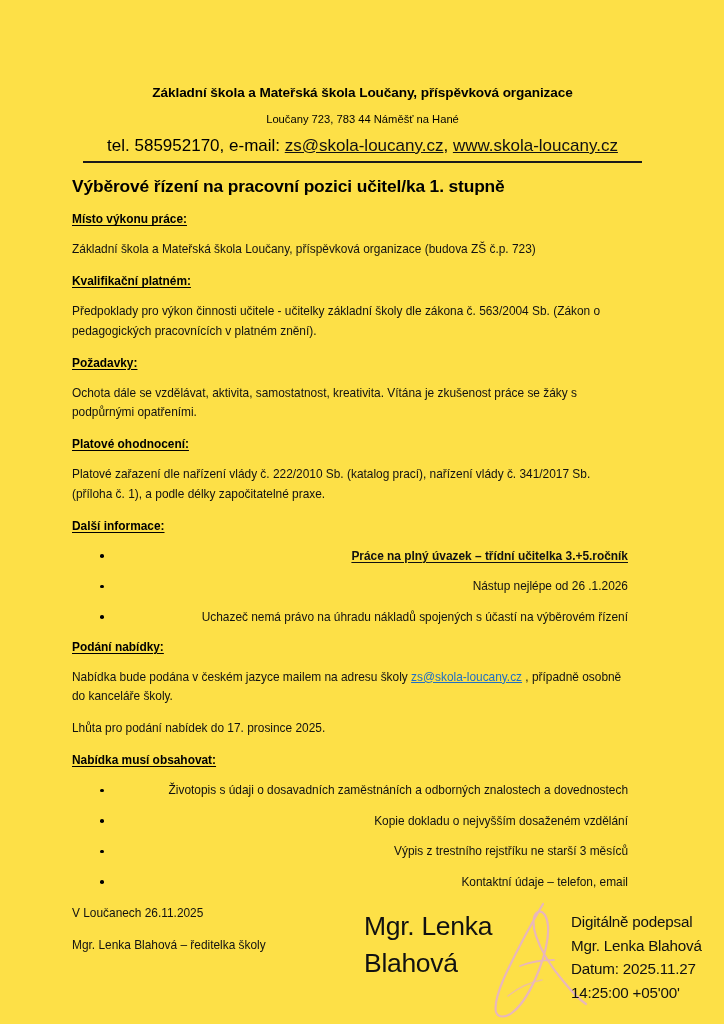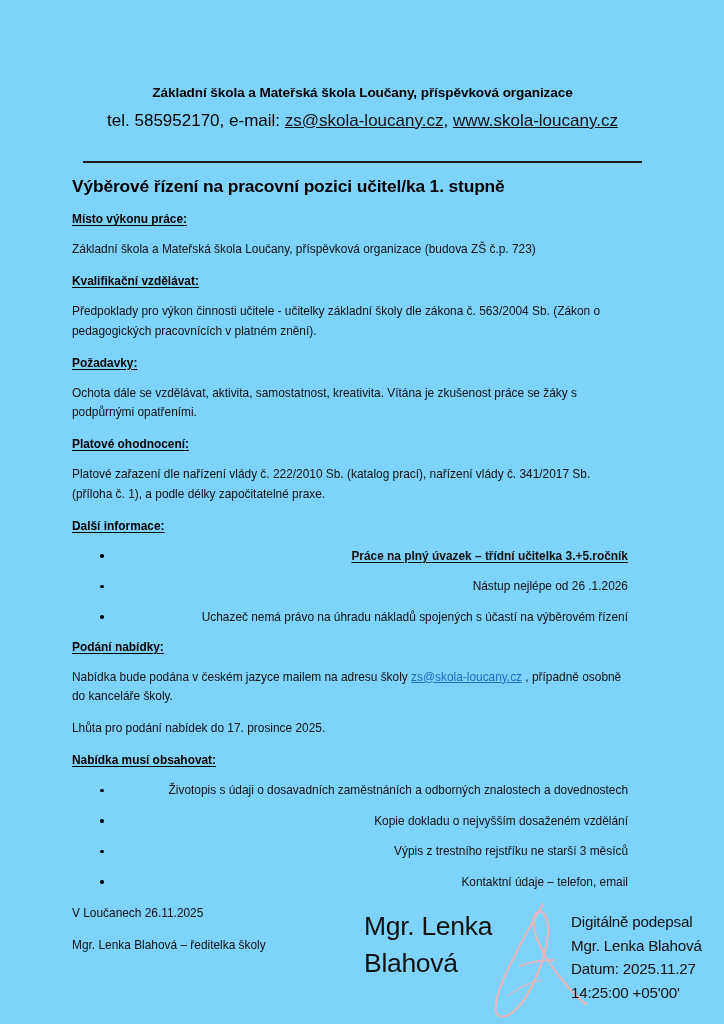--- a/index.html
+++ b/index.html
@@ -16,21 +16,21 @@
     color: #000000;
     -webkit-font-smoothing: antialiased;
   }
 
   .page {
     position: absolute;
     left: 0;
     top: 0;
     width: 724px;
     height: 1024px;
-    background: #7dd3fc;
+    background: #fde047;
   }
 
   
   .letterhead {
     position: absolute;
     left: 83px;
     top: 84px;
     width: 559px;
     text-align: center;
   }
@@ -175,34 +175,35 @@
   }
   .sig-details div { white-space: nowrap; margin-left: 47px; }
 </style>
 </head>
 <body>
 
 <div class="page">
 
   <div class="letterhead">
     <div class="lh-org">Základní škola a Mateřská škola Loučany, příspěvková organizace</div>
+    <div class="lh-addr">Loučany 723, 783 44 Náměšť na Hané</div>
     <div class="lh-contact"><span>tel. 585952170, e-mail: </span><span class="u">zs@skola-loucany.cz</span><span>, </span><span class="u">www.skola-loucany.cz</span></div>
   </div>
 
   <div class="hrule"></div>
 
   <div class="content">
 
     <h1 class="doc-title">Výběrové řízení na pracovní pozici učitel/ka 1. stupně</h1>
 
 
     <h2 class="sec"><span class="txt">Místo výkonu práce:</span></h2>
     <p class="para">Základní  škola a Mateřská škola Loučany, příspěvková organizace (budova ZŠ č.p. 723)</p>
 
-    <h2 class="sec"><span class="txt">Kvalifikační vzdělávat:</span></h2>
+    <h2 class="sec"><span class="txt">Kvalifikační platném:</span></h2>
     <p class="para">Předpoklady pro výkon činnosti učitele - učitelky základní školy dle zákona č. 563/2004 Sb. (Zákon o pedagogických pracovnících v platném znění).</p>
 
     <h2 class="sec"><span class="txt">Požadavky:</span></h2>
     <p class="para"> Ochota dále se vzdělávat, aktivita, samostatnost, kreativita. Vítána je zkušenost práce se žáky s podpůrnými opatřeními.</p>
 
     <h2 class="sec"><span class="txt">Platové ohodnocení:</span></h2>
     <p class="para">Platové zařazení dle nařízení vlády č. 222/2010 Sb. (katalog prací), nařízení vlády č. 341/2017 Sb. (příloha č. 1), a podle délky započitatelné praxe.</p>
 
     <h2 class="sec"><span class="txt">Další informace:</span></h2>
     <ul class="bullets">

